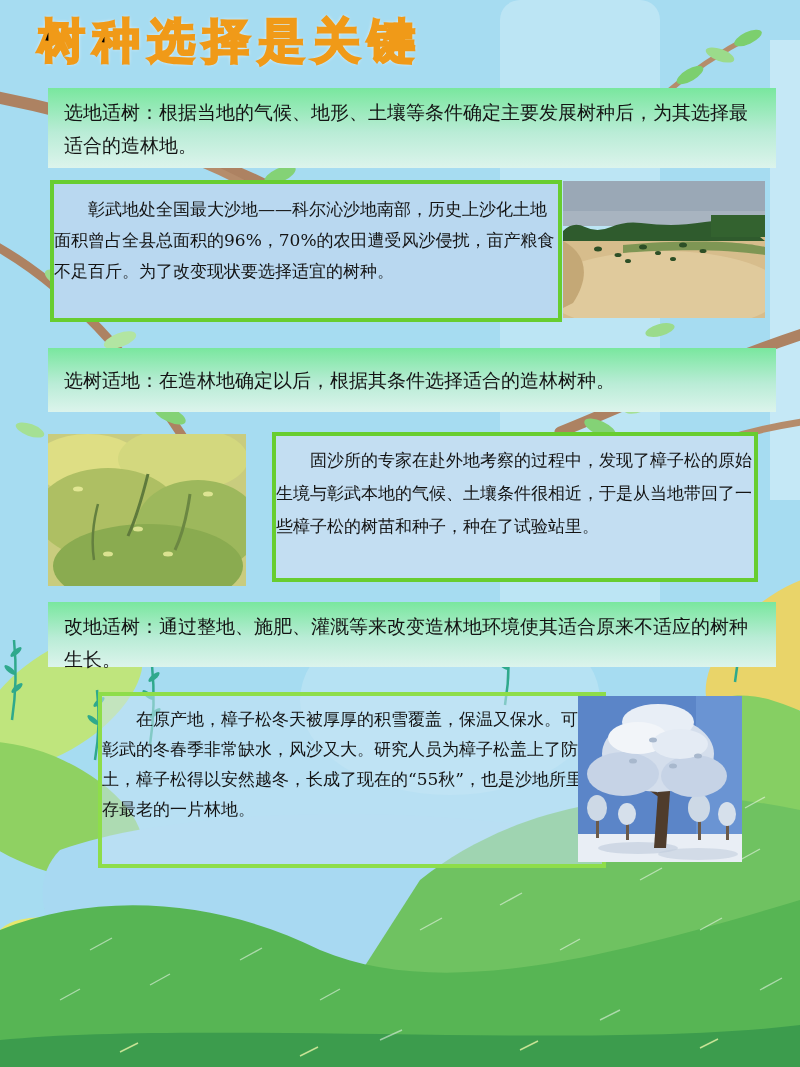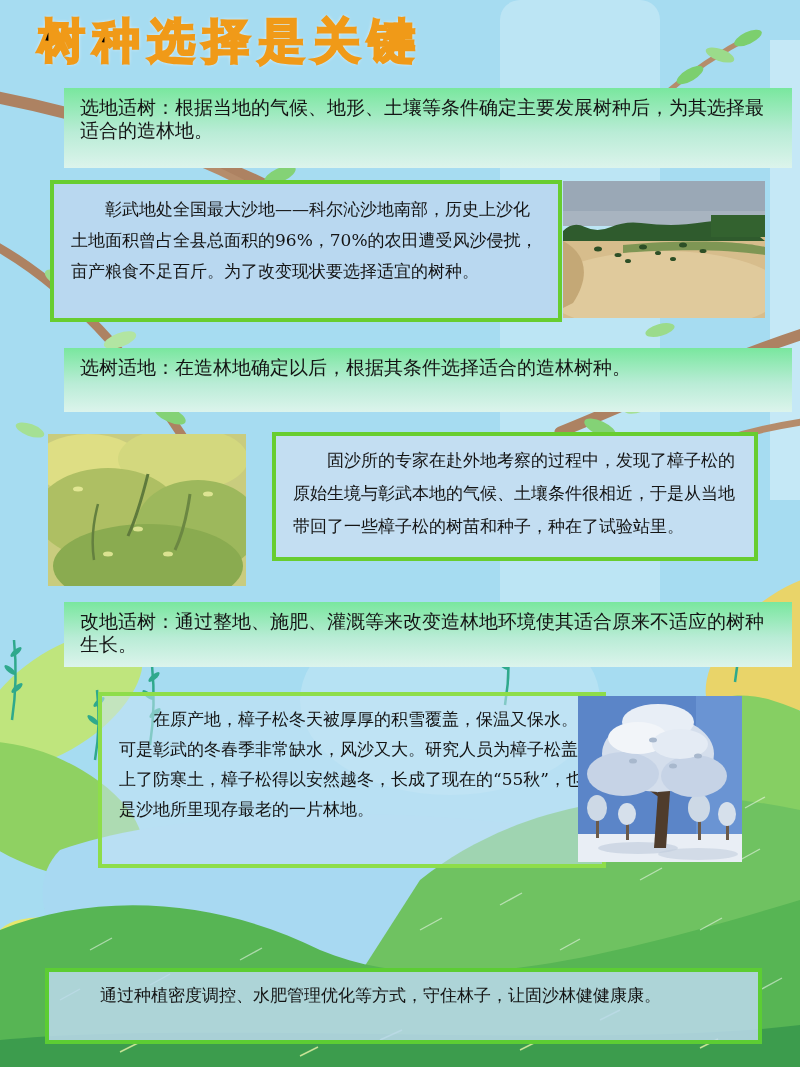--- a/index.html
+++ b/index.html
@@ -12,36 +12,36 @@
   .poster-title{
     position:absolute;left:38px;top:10px;z-index:3;margin:0;
     font-family:"DejaVu Sans",sans-serif;font-weight:bold;
     font-size:47px;letter-spacing:8px;color:#000000;
     -webkit-text-stroke:2.5px #f09a18;
     text-shadow:0 0 2px #ffffff,0 0 4px #ffffff;
     white-space:nowrap;
   }
   .banner,.framed{z-index:2;box-sizing:border-box;color:#141414;}
   .banner{
-    position:absolute;left:64px;width:728px;
+    position:absolute;left:48px;width:728px;
     background:linear-gradient(180deg,#79e79e 0%,#b9ecd6 55%,#dcf4ec 100%);
-    font-size:19px;line-height:23px;padding:8px 16px;
+    font-size:19px;line-height:33px;padding:8px 16px;
   }
   .banner p,.framed p{margin:0;}
   #box1{top:88px;height:80px;}
-  #box3{top:348px;height:64px;display:flex;align-items:flex-start;}
+  #box3{top:348px;height:64px;display:flex;align-items:center;}
   #box5{top:602px;height:65px;}
   #box7{top:878px;height:84px;background:linear-gradient(180deg,rgba(121,231,158,.92) 0%,rgba(186,236,214,.88) 60%,rgba(220,244,236,.85) 100%);}
   .framed{
     position:absolute;border:4px solid #68cd30;background:#b9d8f0;
-    font-size:17px;line-height:31px;padding:8px 17px;
+    font-size:17px;line-height:31px;padding:8px 0;
   }
   .framed p{text-indent:2em;}
   #box2{left:50px;top:180px;width:512px;height:142px;padding-top:10px;}
-  #box4{left:272px;top:432px;width:486px;height:129px;background:#c3def2;line-height:33px;}
+  #box4{left:272px;top:432px;width:486px;height:150px;background:#c3def2;line-height:33px;}
   #box6{left:50px;top:692px;width:508px;height:176px;border-color:#8edd4a;background:rgba(199,228,244,.55);line-height:30px;margin-left:48px;}
   #box8{left:45px;top:968px;width:717px;height:76px;border-color:#5ccd33;background:rgba(188,217,239,.85);line-height:30px;}
   .photo{position:absolute;z-index:2;}
   .photo svg{display:block;width:100%;height:100%;}
   #photo1{left:563px;top:181px;width:202px;height:137px;}
   #photo2{left:48px;top:434px;width:198px;height:152px;}
   #photo3{left:578px;top:696px;width:164px;height:166px;}
 </style>
 </head>
 <body>
@@ -258,17 +258,14 @@
             <ellipse cx="55" cy="65" rx="4" ry="2.5"></ellipse>
             <ellipse cx="95" cy="70" rx="4" ry="2.5"></ellipse>
             <ellipse cx="75" cy="44" rx="4" ry="2.5"></ellipse>
             <ellipse cx="120" cy="60" rx="4" ry="2.5"></ellipse>
           </g>
       </g>
     </svg>
   </div>
 
 
-  <section class="framed" id="box8">
-    <p>通过种植密度调控、水肥管理优化等方式，守住林子，让固沙林健健康康。</p>
-  </section>
 
 </div>
 
 </body></html>

